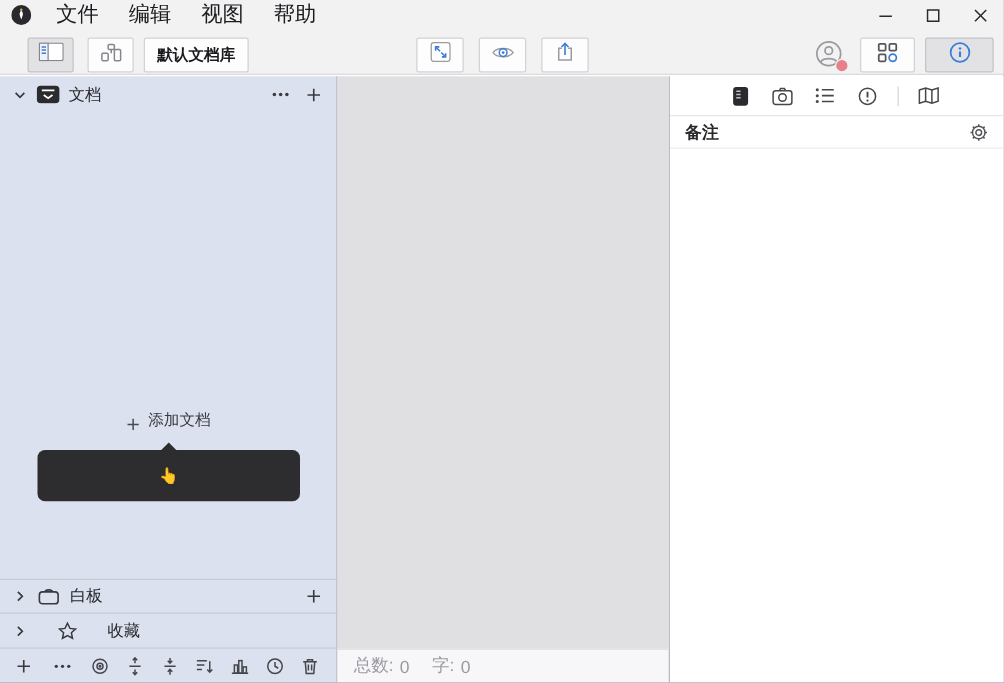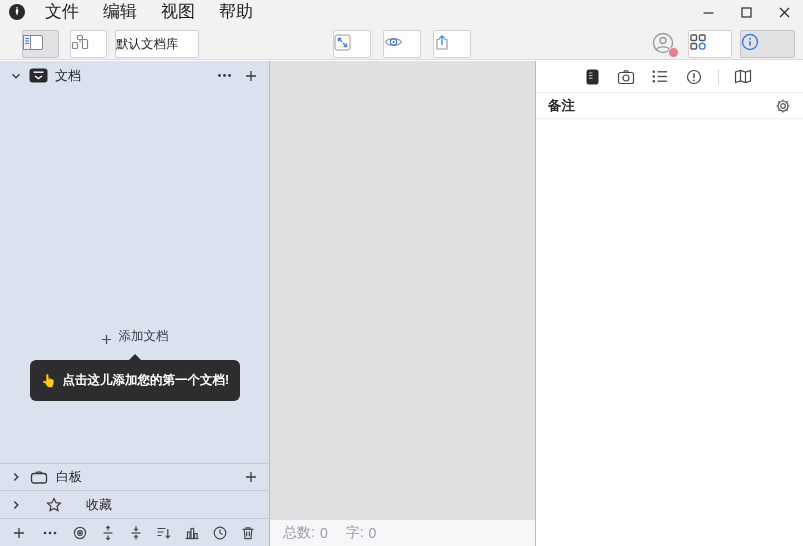--- a/index.html
+++ b/index.html
@@ -10,21 +10,21 @@
   }
   
   .titlebar{position:absolute;top:0;left:0;right:0;height:24px;background:#f2f2f3;display:flex;align-items:center;}
   .app-logo{width:16px;height:16px;margin-left:9px;flex:0 0 auto;}
   .menubar{display:flex;margin-left:8px;}
   .menu-item{padding:12px 12px;font-size:17px;color:#1b1b1f;line-height:24px;cursor:default;}
   .win-controls{position:absolute;right:0;top:0;height:24px;display:flex;}
   .win-btn{width:38px;height:24px;display:flex;align-items:center;justify-content:center;}
   
   .toolbar{position:absolute;top:24px;left:0;right:0;height:36px;background:#f2f2f3;border-bottom:1px solid #dbdbde;box-sizing:border-box;}
-  .tbtn{position:absolute;top:6px;height:28px;border:1px solid #d2d2d6;border-radius:2px;background:#fdfdfe;display:flex;align-items:center;box-sizing:border-box;}
+  .tbtn{position:absolute;top:6px;height:28px;border:1px solid #d2d2d6;border-radius:2px;background:#fdfdfe;display:flex;align-items:center;justify-content:center;box-sizing:border-box;font-weight:bold;}
   .tbtn.active{background:#e2e2e5;border-color:#c3c3c8;}
   .tbtn-label{font-size:12.5px;color:#1b1b1f;}
   .user-wrap{position:absolute;left:651px;top:7px;width:26px;height:26px;}
   .user-badge{position:absolute;right:-2px;bottom:-1px;width:11px;height:11px;border-radius:50%;background:#e8808a;border:1px solid #f2f2f3;box-sizing:border-box;}
   
   .sidebar{position:absolute;top:61px;left:0;width:269px;bottom:0;background:#dbe1ee;border-right:1px solid #b7bbc6;}
   .sb-header{height:29px;display:flex;align-items:center;padding:0 12px 0 10px;gap:7px;}
   .sb-title{font-size:13px;color:#26262a;}
   .sb-header-actions{margin-left:auto;display:flex;align-items:center;gap:13px;}
   .icon-btn{display:flex;align-items:center;justify-content:center;cursor:default;}
@@ -218,21 +218,20 @@
       <span class="icon-btn">
         <svg width="11" height="11" viewBox="0 0 11 11">
             <path d="M5.5 1 V10 M1 5.5 H10" stroke="#4a4a50" stroke-width="1.2"></path>
           </svg>
       </span>
       <span>添加文档</span>
     </div>
 
     <div class="tooltip">
       <span class="tooltip-emoji">👆</span>
-      <span>点击这儿添加您的第一个文档!</span>
     </div>
 
     <div class="sb-row row-whiteboard">
       <span class="icon-btn">
         <svg width="12" height="12" viewBox="0 0 12 12">
             <path d="M4.3 2.5 L7.8 6 L4.3 9.5" fill="none" stroke="#3a3a3e" stroke-width="1.4"></path>
           </svg>
       </span>
       <span class="icon-btn">
         <svg width="18" height="15" viewBox="0 0 18 15" fill="none" stroke="#3a3a3e" stroke-width="1.3">

